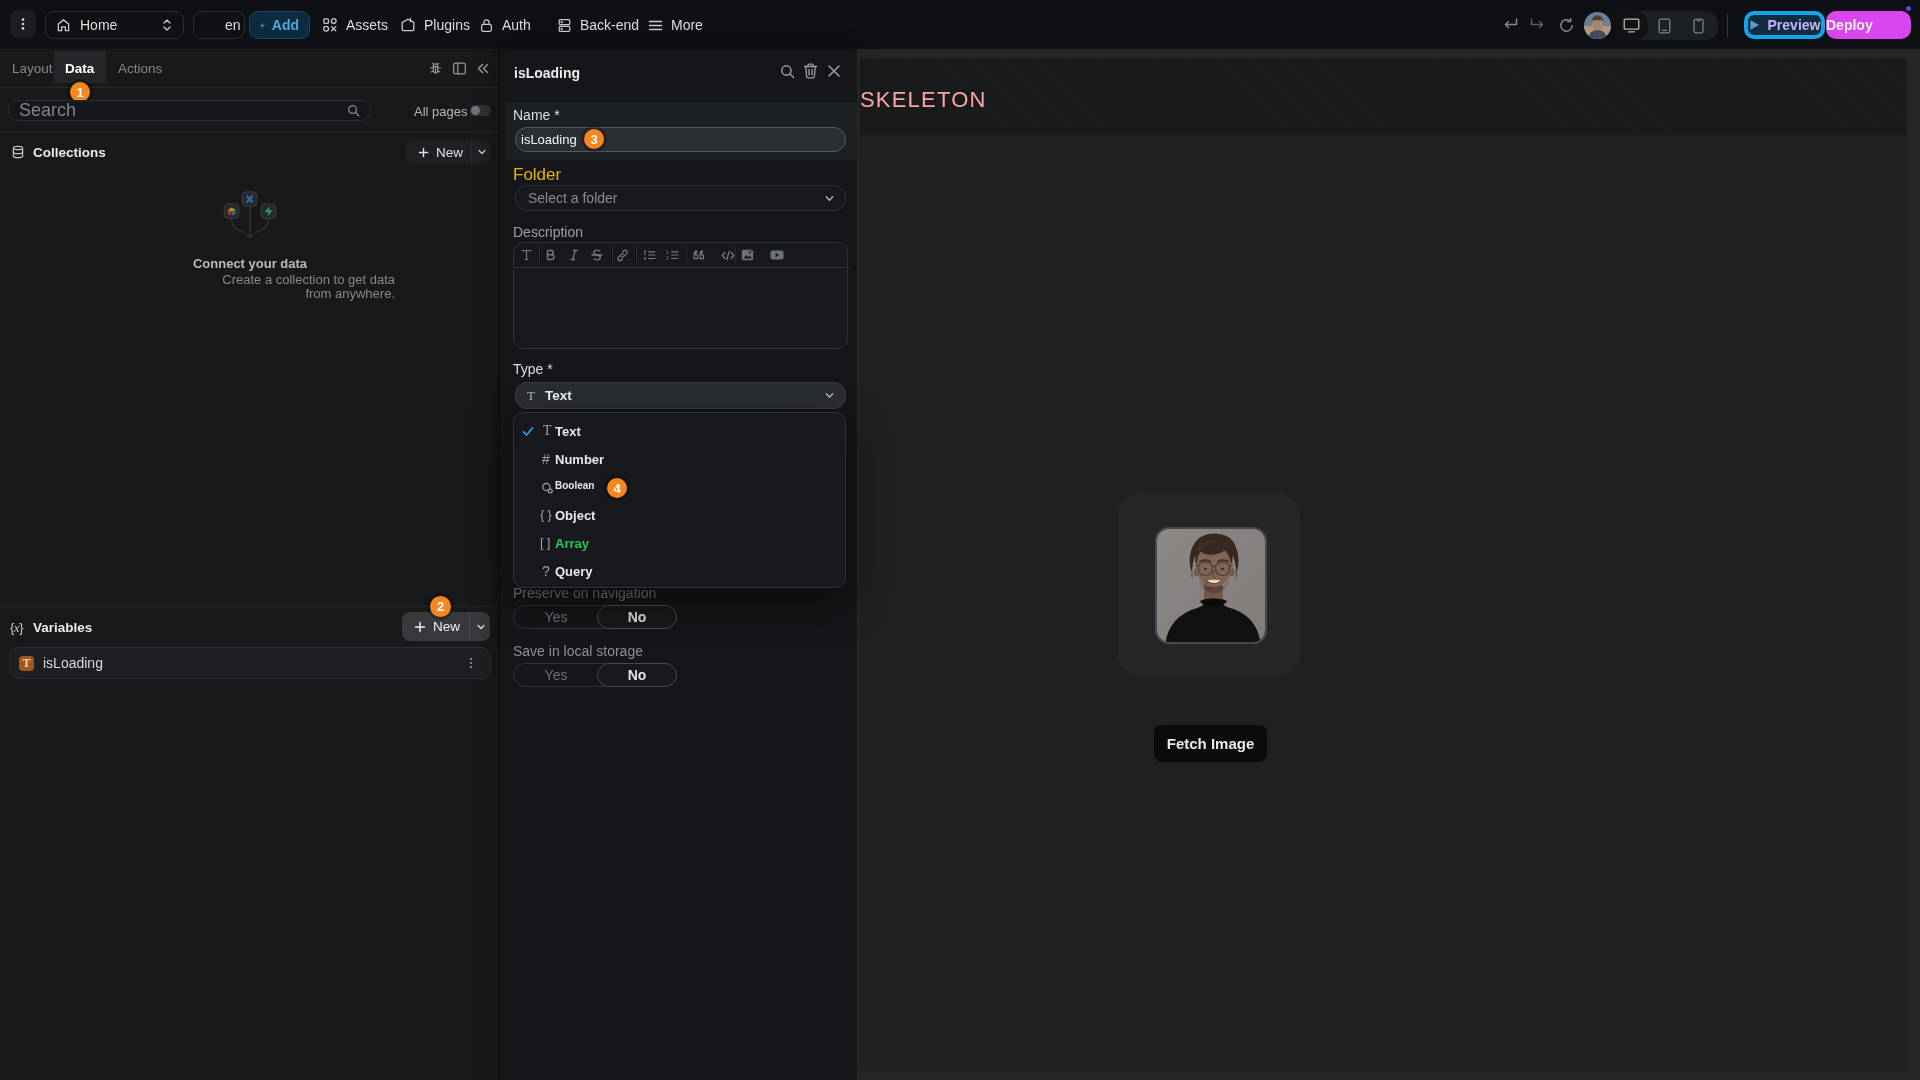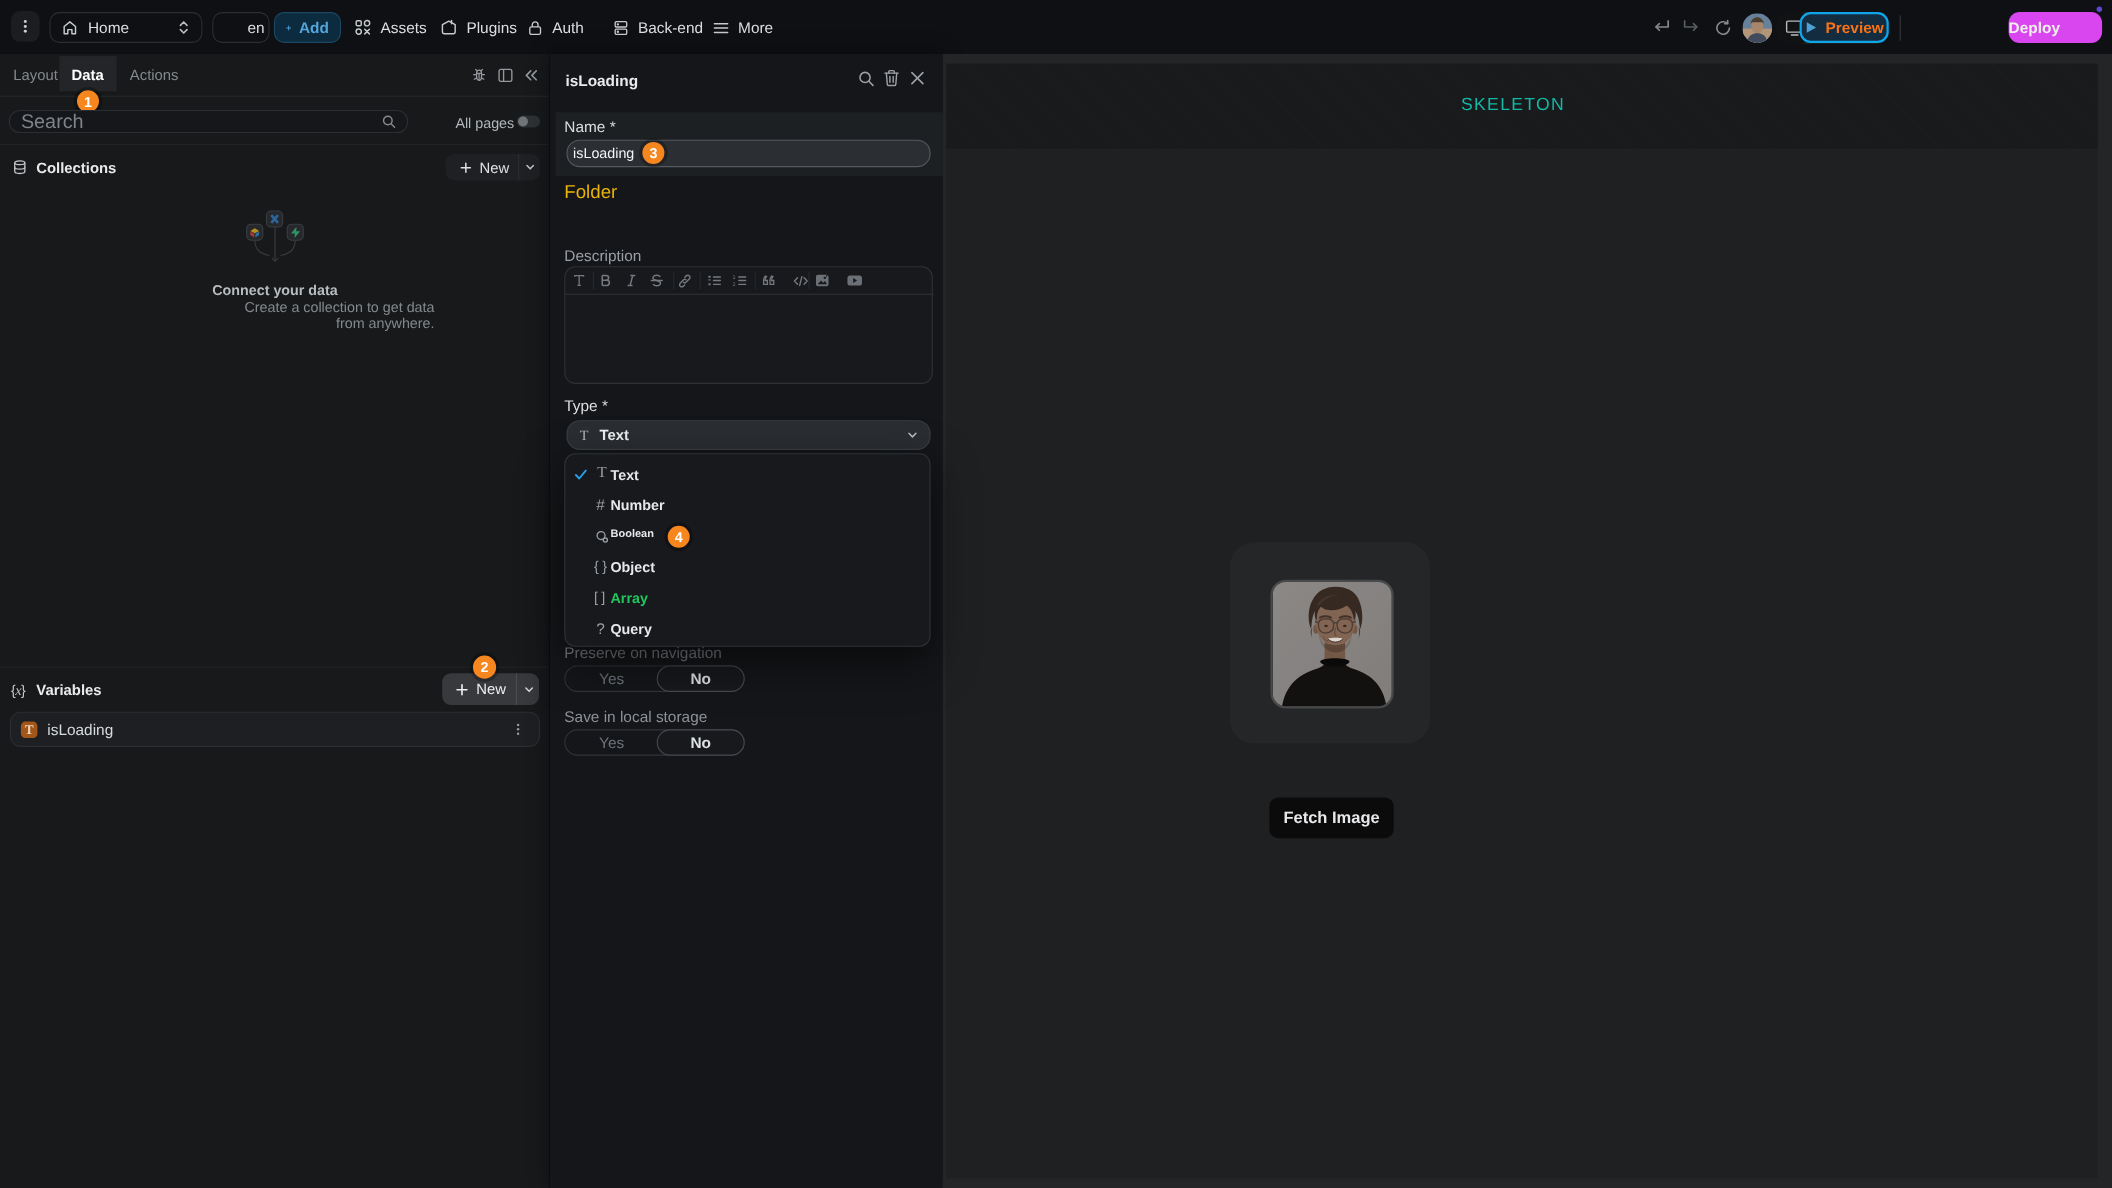--- a/index.html
+++ b/index.html
@@ -142,21 +142,21 @@
           <rect x="1.2" y="1.2" width="10.6" height="13.6" rx="1.6"></rect>
           <path d="M4.5 12.4 H8.5" stroke-linecap="round"></path>
         </svg>
       <svg class="abs ic" style="left:78px;top:7px;" width="11" height="16" viewBox="0 0 11 16" fill="none" stroke="#7e8286" stroke-width="1.3">
           <rect x="1" y="1.2" width="9" height="13.6" rx="1.8"></rect>
           <path d="M4 2.6 H7" stroke-linecap="round" stroke-width="1.1"></path>
         </svg>
     </div>
     <div class="abs" style="left:1727px;top:14px;width:1px;height:23px;background:#35383c;"></div>
 
-    <div class="tb-item" style="left:1636px;width:81px;background:#132c40;border:2px solid #0ea5e9;border-radius:10px;color:#f97316;font-weight:bold;justify-content:center;">
+    <div class="tb-item" style="left:1744px;width:81px;background:#132c40;border:4px solid #0ea5e9;border-radius:10px;color:#c4b5fd;font-weight:bold;justify-content:center;">
       <svg class="ic" width="11" height="12" viewBox="0 0 11 12">
           <path d="M1.5 1.2 L10 6 L1.5 10.8 Z" fill="#4fa1d4"></path>
         </svg>
       <span style="margin-left:8px;">Preview</span>
     </div>
 
     <div class="abs" style="left:1826px;top:11px;width:85px;height:28px;border-radius:10px;background:#d946ef;display:flex;align-items:center;gap:40px;">
       <span style="width:57px;text-align:center;color:#f1efec;font-weight:bold;font-size:14px;">Deploy</span>
       <div style="width:1px;height:28px;background:#2a85ba;"></div>
       <svg class="ic" style="margin-left:7px;" width="12" height="12" viewBox="0 0 12 12" fill="none" stroke="#e8eaec" stroke-width="1.6" stroke-linecap="round" stroke-linejoin="round">
@@ -282,20 +282,26 @@
       </svg>
 
     <div class="abs" style="left:5px;top:53px;width:352px;height:58px;background:#1d2023;"></div>
     <div class="abs" style="left:13px;top:58px;font-size:14px;color:#dcdee1;">Name<span style="margin-left:4px;">*</span></div>
     <div class="abs" style="left:15px;top:78px;width:331px;height:25px;border:1.5px solid #55595e;border-radius:12px;background:#2b2e32;display:flex;align-items:center;">
       <span style="margin-left:5px;font-size:13px;color:#f2f4f6;">isLoading</span>
     </div>
     <div class="badge" style="left:84px;top:80px;">3</div>
 
     <div class="abs" style="left:13px;top:116px;font-size:17px;color:#eab308;">Folder</div>
+    <div class="abs" style="left:15px;top:136px;width:331px;height:26px;border:1px solid #2e3135;border-radius:12px;background:#17191c;display:flex;align-items:center;">
+      <span style="margin-left:12px;font-size:14px;color:#888d92;">Select a folder</span>
+      <svg class="ic" style="margin-left:auto;margin-right:10px;" width="11" height="11" viewBox="0 0 12 12" fill="none" stroke="#b6b9bc" stroke-width="1.5" stroke-linecap="round" stroke-linejoin="round">
+          <path d="M2.5 4.2 L6 7.8 L9.5 4.2"></path>
+        </svg>
+    </div>
 
     <div class="abs" style="left:13px;top:175px;font-size:14px;color:#9ba0a5;">Description</div>
     <div class="abs" style="left:13px;top:193px;width:335px;height:107px;border:1px solid #2e3135;border-radius:10px;background:#17191c;">
       <div class="abs" style="left:0;top:24px;width:335px;height:1px;background:#2e3135;"></div>
 
       <div class="abs" style="left:24.5px;top:4px;width:1px;height:16px;background:#26292d;"></div>
       <div class="abs" style="left:97.5px;top:4px;width:1px;height:16px;background:#26292d;"></div>
       <div class="abs" style="left:121.5px;top:4px;width:1px;height:16px;background:#26292d;"></div>
       <div class="abs" style="left:171.5px;top:4px;width:1px;height:16px;background:#26292d;"></div>
       <div class="abs" style="left:221px;top:4px;width:1px;height:16px;background:#26292d;"></div>
@@ -399,21 +405,21 @@
     <div class="abs" style="left:13px;top:614px;width:164px;height:24px;border:1px solid #303338;border-radius:12px;display:flex;">
       <div style="flex:1;display:flex;align-items:center;justify-content:center;font-size:14px;color:#6f7479;">Yes</div>
       <div style="width:80px;border:1px solid #46494e;border-radius:12px;display:flex;align-items:center;justify-content:center;font-size:14px;font-weight:bold;color:#dfe2e5;margin:-1px;background:#17191c;">No</div>
     </div>
   </div>
   <div class="abs" id="canvas">
 
     <div class="abs" style="left:3px;top:9px;width:1047px;height:1013px;background:#1f2021;">
 
       <div class="abs" style="left:0;top:0;width:1047px;height:77px;background:#191a1b;background-image:repeating-linear-gradient(45deg, rgba(255,255,255,0.005) 0 2px, rgba(0,0,0,0) 2px 22px);"></div>
-      <div class="abs" style="left:0;top:29px;width:1031px;text-align:center;font-size:16px;letter-spacing:1.2px;color:#14b8a6;">SKELETON</div>
+      <div class="abs" style="left:0;top:29px;width:1031px;text-align:left;font-size:22px;letter-spacing:1.2px;color:#fca5a5;">SKELETON</div>
 
       <div class="abs" style="left:258px;top:435px;width:182px;height:183px;border-radius:22px;background:#252627;"></div>
       <div class="abs" style="left:295px;top:469px;width:112px;height:117px;border-radius:14px;border:2px solid #47494b;overflow:hidden;">
         <svg class="ic" width="112" height="117" viewBox="0 0 112 117">
           <defs>
             <linearGradient id="pbg" x1="0" y1="0" x2="1" y2="1">
               <stop offset="0" stop-color="#94908e"></stop>
                 <stop offset="1" stop-color="#878381"></stop>
             </linearGradient>
           </defs>

